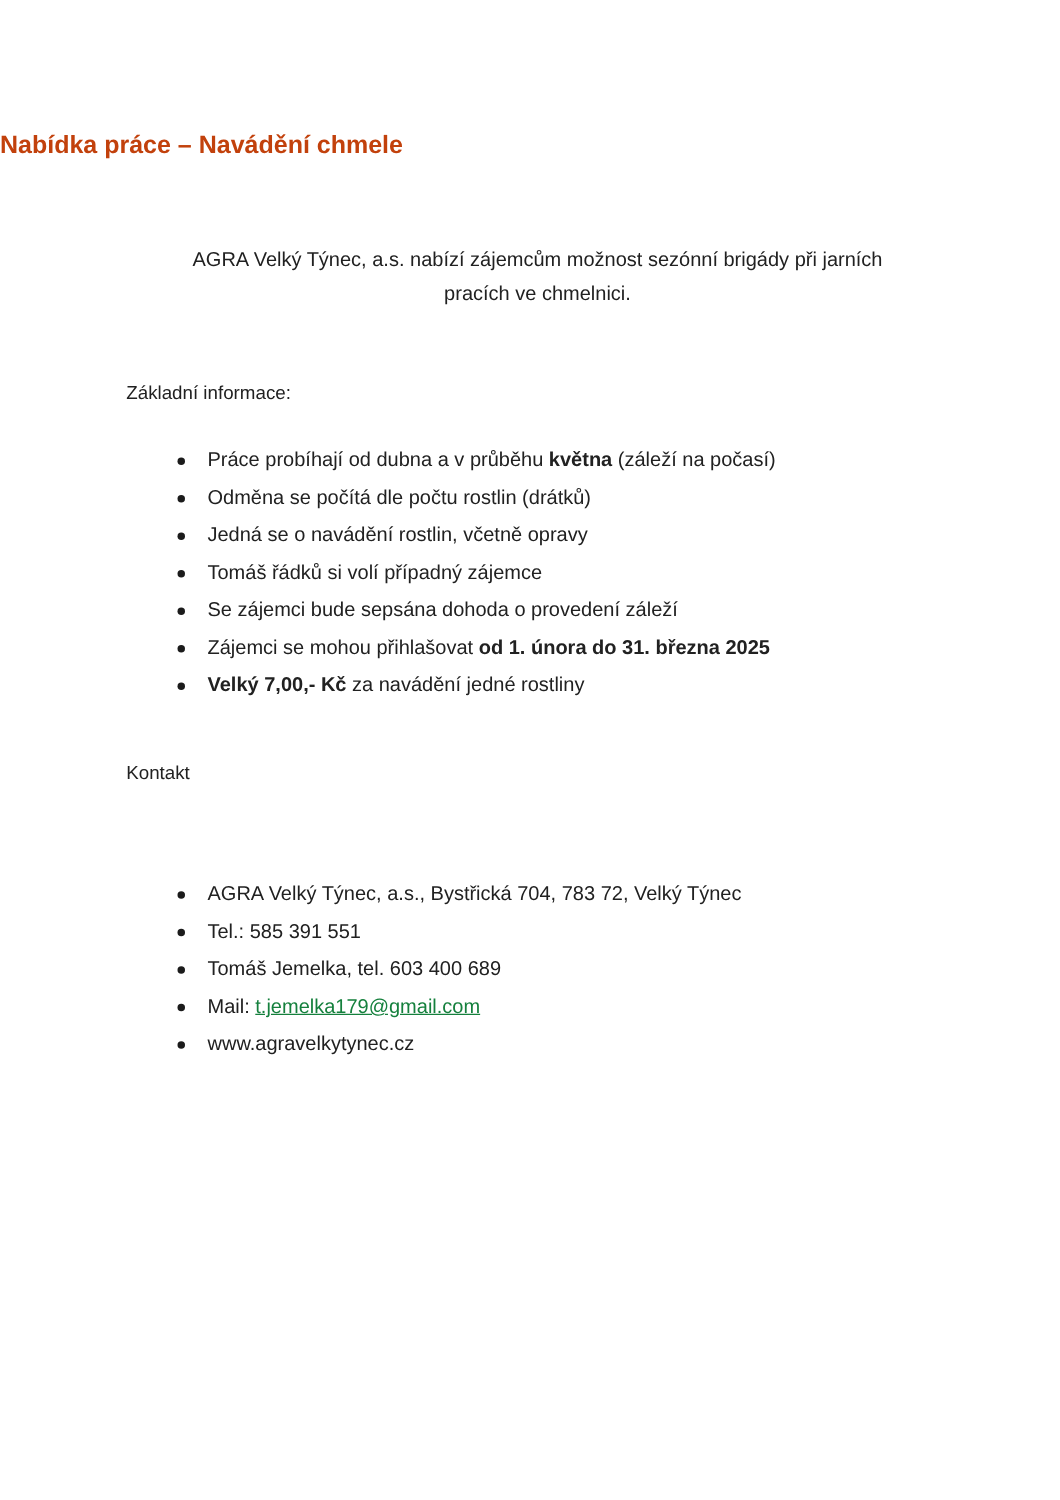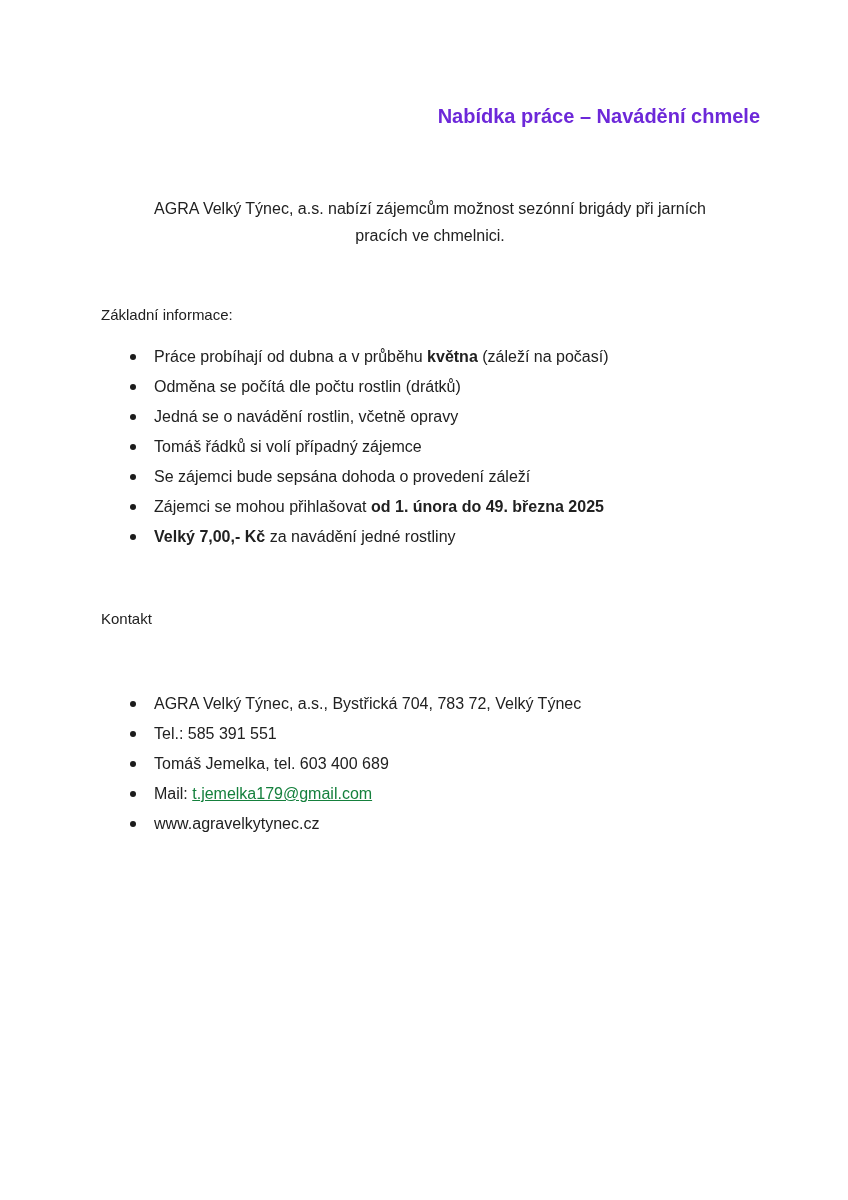--- a/index.html
+++ b/index.html
@@ -7,36 +7,36 @@
     position:relative;
     width:848px;height:1200px;
     background:#ffffff;
     font-family:"Liberation Sans",sans-serif;
     color:#212121;
     font-size:16px;
     overflow:hidden;
   }
   h1.title{
     position:absolute;top:100px;left:0;width:760px;margin:0;
-    text-align:right;
-    font-size:20px;line-height:32px;font-weight:700;color:#6d28d9;
+    text-align:left;
+    font-size:20px;line-height:32px;font-weight:700;color:#c2410c;
   }
   .intro{
     position:absolute;top:189px;left:54px;width:740px;margin:6px;
     text-align:center;line-height:27px;
   }
   .intro .line{display:block;}
   .heading{
     position:absolute;left:101px;line-height:22px;margin:0;font-weight:400;font-size:15px;
   }
   .heading.info{top:304px;}
   .heading.contact{top:608px;}
   ul.bullets{
     position:absolute;left:101px;width:680px;
-    margin:4px;padding:0;list-style:none;
+    margin:16px;padding:0;list-style:none;
   }
   ul.bullets.info{top:338px;}
   ul.bullets.contact{top:685px;}
   ul.bullets li{
     position:relative;padding-left:49px;line-height:30px;
     white-space:nowrap;
   }
   .dot{
     position:absolute;left:25px;top:12px;width:6px;height:6px;
     border-radius:50%;background:#1b1b1b;
@@ -57,21 +57,21 @@
     </p>
 
   <p class="heading info">Základní informace:</p>
 
   <ul class="bullets info">
     <li><span class="dot"></span><span>Práce probíhají od dubna a v průběhu </span><span class="b">května</span><span> (záleží na počasí)</span></li>
     <li><span class="dot"></span><span>Odměna se počítá dle počtu rostlin (drátků)</span><span class="b"></span><span></span></li>
     <li><span class="dot"></span><span>Jedná se o navádění rostlin, včetně opravy</span><span class="b"></span><span></span></li>
     <li><span class="dot"></span><span>Tomáš řádků si volí případný zájemce</span><span class="b"></span><span></span></li>
     <li><span class="dot"></span><span>Se zájemci bude sepsána dohoda o provedení záleží</span><span class="b"></span><span></span></li>
-    <li><span class="dot"></span><span>Zájemci se mohou přihlašovat </span><span class="b">od 1. února do 49. března 2025</span><span></span></li>
+    <li><span class="dot"></span><span>Zájemci se mohou přihlašovat </span><span class="b">od 1. února do 31. března 2025</span><span></span></li>
     <li><span class="dot"></span><span></span><span class="b">Velký 7,00,- Kč</span><span> za navádění jedné rostliny</span></li>
   </ul>
 
   <p class="heading contact">Kontakt</p>
 
   <ul class="bullets contact">
     <li><span class="dot"></span><span>AGRA Velký Týnec, a.s., Bystřická 704, 783 72, Velký Týnec</span></li>
     <li><span class="dot"></span><span>Tel.: 585 391 551</span></li>
     <li><span class="dot"></span><span>Tomáš Jemelka, tel. 603 400 689</span></li>
     <li><span class="dot"></span><span>Mail: </span><a class="link">t.jemelka179@gmail.com</a><span></span></li>

